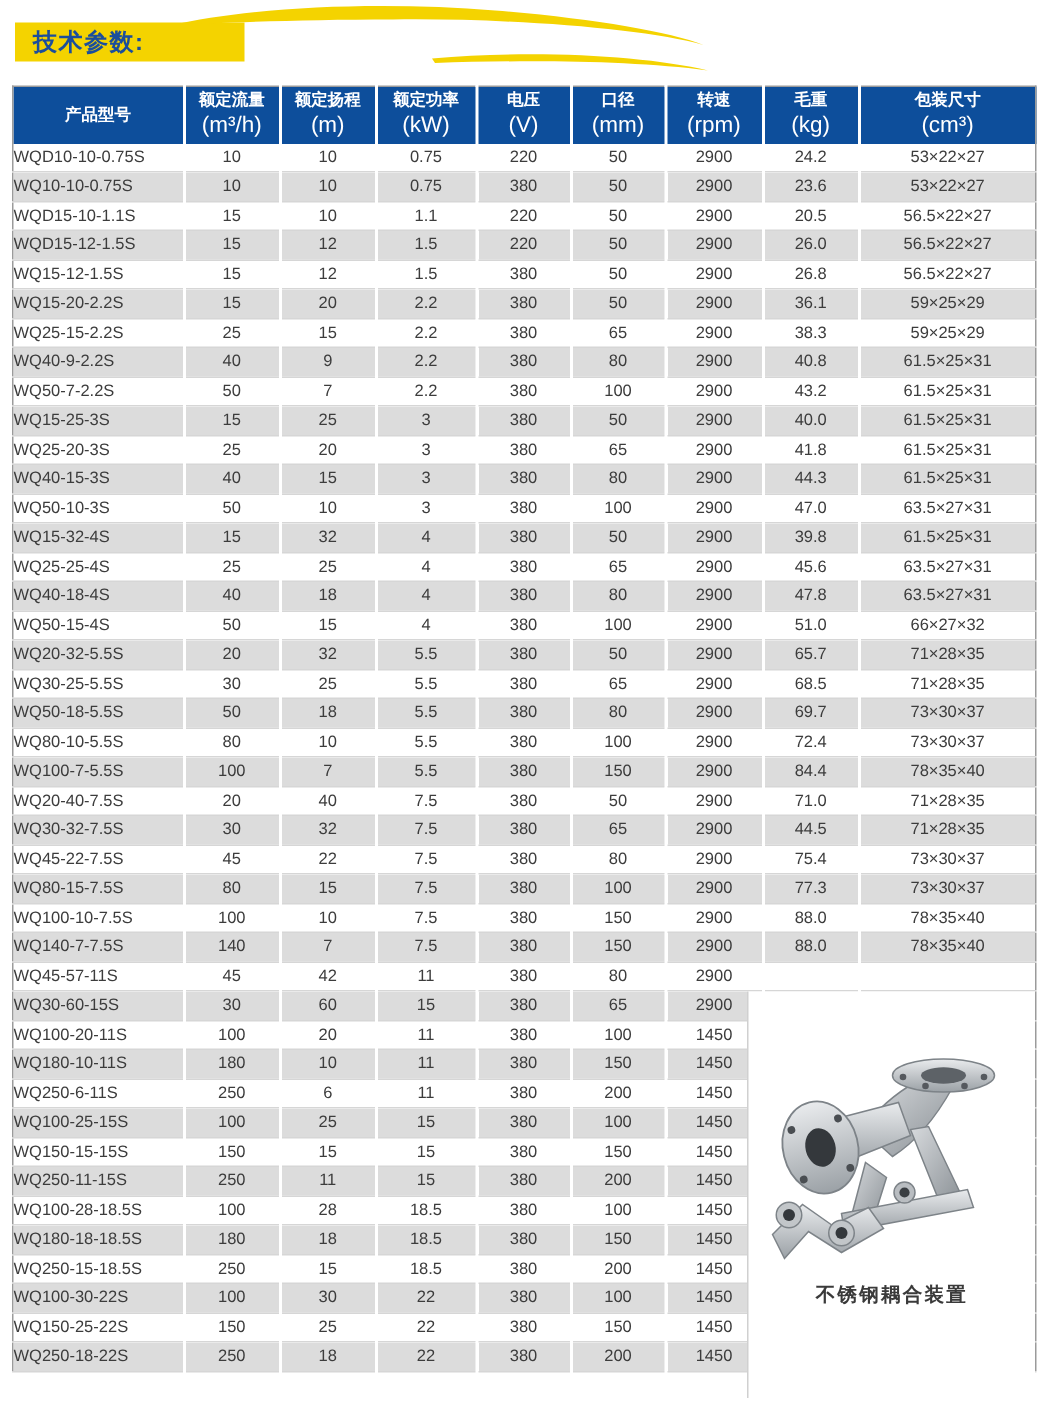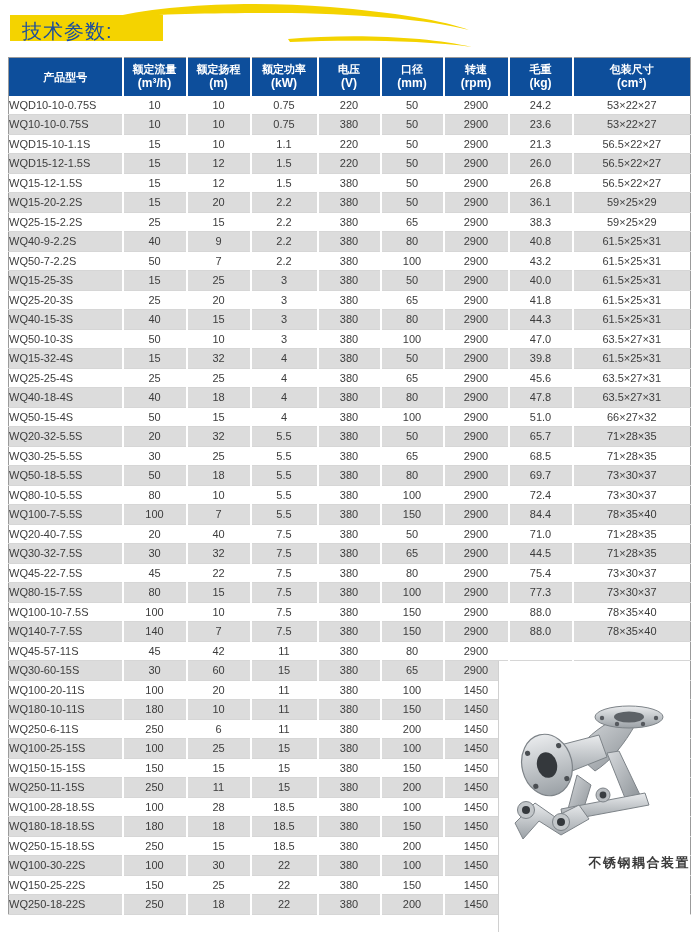--- a/index.html
+++ b/index.html
@@ -14,52 +14,52 @@
     --banner-text:#1b4e9c;
     --row-alt:#dcdcdc;
     --table-border:#9b9b9b;
     --cell-text:#3c3c3c;
   }
   
   .banner{position:absolute;left:0;top:0;width:698px;height:56px;}
   .banner svg{position:absolute;left:0;top:0;}
   .banner-title{
     position:absolute;left:22px;top:18px;width:140px;
-    font-size:20px;font-weight:normal;color:var(--banner-text);
+    font-size:16px;font-weight:bold;color:var(--banner-text);
     letter-spacing:1px;
   }
   
   table.spec-table{
     position:absolute;left:8px;top:57px;width:682px;
     border-collapse:collapse;table-layout:fixed;
     border:1px solid var(--table-border);
   }
   table.spec-table thead tr{background:var(--header-bg);height:38px;}
   table.spec-table th{
     color:#ffffff;font-size:11px;font-weight:bold;text-align:center;
     border-right:2px solid #ffffff;padding:0;line-height:1.3;
     vertical-align:middle;
   }
   table.spec-table th:last-child{border-right:none;}
-  .h-unit{font-size:12px;font-weight:bold;}
+  .h-unit{font-size:15px;font-weight:normal;}
   table.spec-table tbody td{
     height:18.5px;font-size:11px;color:var(--cell-text);text-align:center;
     padding:0;border-right:2px solid #ffffff;border-bottom:1px solid #d6d6d6;
     white-space:nowrap;overflow:hidden;
   }
   table.spec-table tbody td:last-child{border-right:none;}
   table.spec-table tbody tr:nth-child(even){background:var(--row-alt);}
   table.spec-table tbody td.model{text-align:left;}
   
   .image-panel{
     position:absolute;left:498px;top:661px;width:191px;height:271px;
     background:#ffffff;border-left:1px solid #d0d0d0;z-index:5;
   }
   .image-panel .caption{
-    position:absolute;left:0;top:193px;width:100%;text-align:right;
+    position:absolute;left:0;top:193px;width:100%;text-align:center;
     font-size:13px;font-weight:600;color:#3a3a3a;letter-spacing:1.5px;
   }
   .image-panel svg{position:absolute;left:8px;top:30px;}
 </style>
 </head>
 <body>
 
 <div class="banner">
   <svg width="500" height="56" viewBox="0 0 500 56">
     <rect x="10" y="15" width="153" height="26" fill="#f4d300"></rect>
@@ -144,21 +144,21 @@
         <td>53×22×27</td>
       </tr>
       <tr>
         <td class="model">WQD15-10-1.1S</td>
         <td>15</td>
         <td>10</td>
         <td>1.1</td>
         <td>220</td>
         <td>50</td>
         <td>2900</td>
-        <td>21.3</td>
+        <td>20.5</td>
         <td>56.5×22×27</td>
       </tr>
       <tr>
         <td class="model">WQD15-12-1.5S</td>
         <td>15</td>
         <td>12</td>
         <td>1.5</td>
         <td>220</td>
         <td>50</td>
         <td>2900</td>

